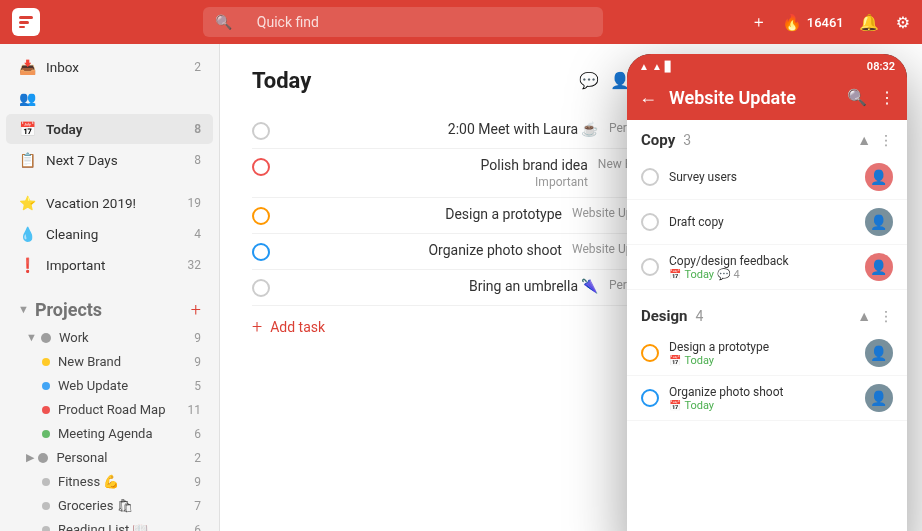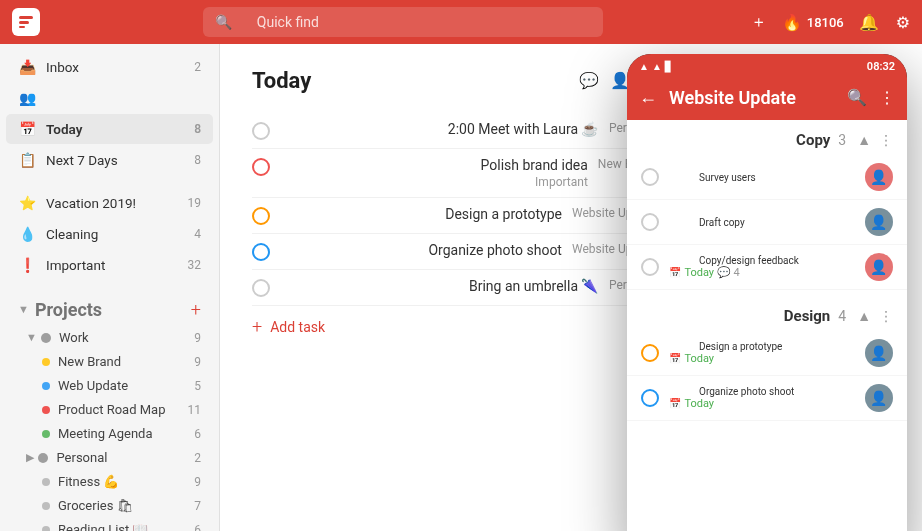--- a/index.html
+++ b/index.html
@@ -66,31 +66,31 @@
     .phone-status-bar { background: #db4035; height: 24px; display: flex; align-items: center; justify-content: space-between; padding: 0 12px; flex-shrink: 0; }
     .phone-status-icons { display: flex; gap: 3px; align-items: center; }
     .phone-status-icon { color: white; font-size: 10px; }
     .phone-time { color: white; font-size: 11px; font-weight: 600; }
     .phone-app-header { background: #db4035; padding: 8px 12px 12px; display: flex; align-items: center; gap: 12px; flex-shrink: 0; }
     .phone-back { color: white; font-size: 18px; cursor: pointer; }
     .phone-title { color: white; font-size: 18px; font-weight: 600; flex: 1; }
     .phone-header-icons { display: flex; gap: 12px; }
     .phone-header-icon { color: white; font-size: 16px; }
     .phone-content { background: white; flex: 1; overflow-y: auto; }
-    .phone-section-header { display: flex; align-items: center; justify-content: flex-end; padding: 10px 14px 6px; gap: 11px; }
+    .phone-section-header { display: flex; align-items: center; justify-content: space-between; padding: 10px 14px 6px; gap: 11px; }
     .phone-section-title { font-size: 15px; font-weight: 700; color: #333; }
     .phone-section-count { font-size: 14px; color: #999; margin-left: 4px; font-weight: 400; }
     .phone-section-actions { display: flex; gap: 8px; align-items: center; }
     .phone-section-icon { color: #999; font-size: 14px; cursor: pointer; }
     .phone-task { display: flex; align-items: center; padding: 8px 14px; gap: 10px; border-bottom: 1px solid #f5f5f5; }
     .phone-task-checkbox { width: 18px; height: 18px; border-radius: 50%; border: 2px solid #ccc; flex-shrink: 0; }
     .phone-task-checkbox.orange { border-color: #ff9800; background: transparent; }
     .phone-task-checkbox.blue { border-color: #2196f3; }
     .phone-task-content { flex: 1; }
-    .phone-task-title { font-size: 10px; color: #333; margin-left: 30px; }
+    .phone-task-title { font-size: 12px; color: #333; }
     .phone-task-sub { font-size: 11px; color: #4caf50; display: flex; align-items: center; gap: 3px; }
     .phone-task-sub-icon { font-size: 10px; }
     .phone-task-sub-comment { color: #999; }
     .phone-task-avatar { width: 28px; height: 28px; border-radius: 50%; background: #e0e0e0; flex-shrink: 0; overflow: hidden; display: flex; align-items: center; justify-content: center; font-size: 14px; }
   </style>
 </head>
 <body>
 
 <div class="topbar">
   <div class="topbar-logo">
@@ -101,21 +101,21 @@
     </svg>
   </div>
   <div style="flex:1;display:flex;justify-content:center;">
     <div class="topbar-search">
       <span class="topbar-search-icon">🔍</span>
       <span class="topbar-search-text">Quick find</span>
     </div>
   </div>
   <div class="topbar-right">
     <span class="topbar-icon">＋</span>
-    <span class="topbar-icon">🔥 <span class="topbar-karma">18106</span></span>
+    <span class="topbar-icon">🔥 <span class="topbar-karma">16461</span></span>
     <span class="topbar-icon">🔔</span>
     <span class="topbar-icon">⚙</span>
   </div>
 </div>
 
 <div class="main">
 
   <div class="sidebar">
     <div class="sidebar-item">
       <div class="sidebar-item-icon">📥</div>

